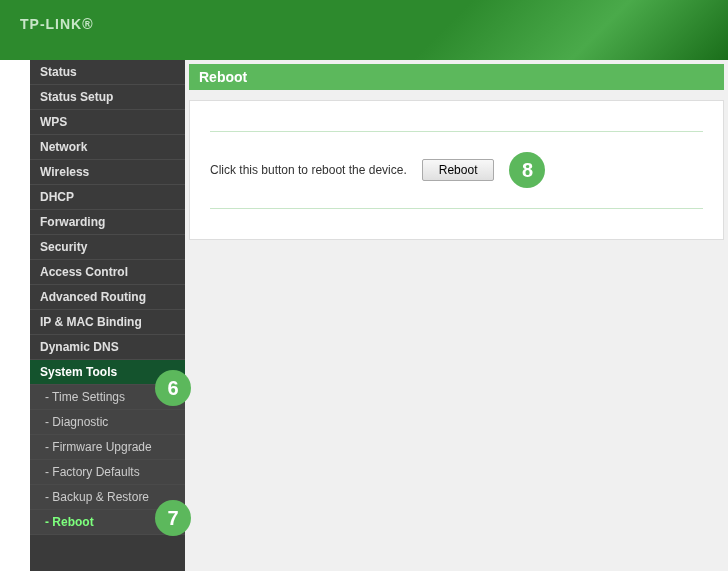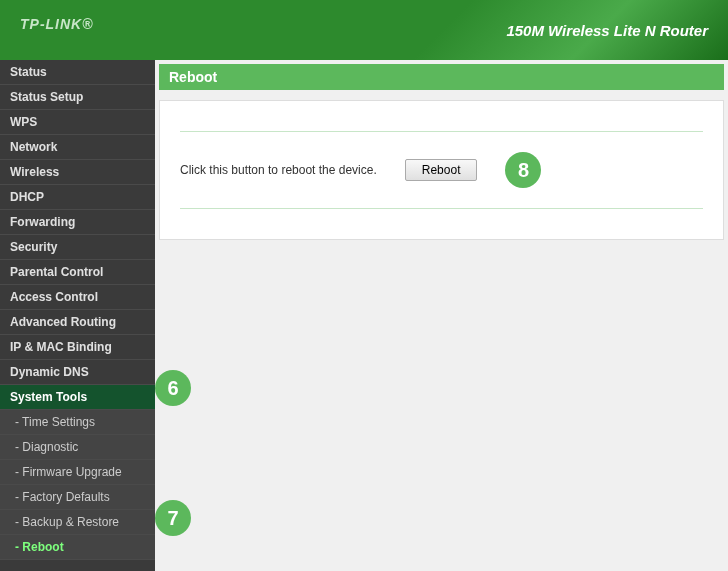--- a/index.html
+++ b/index.html
@@ -8,21 +8,20 @@
     
     #header {
       background-color: #2d8a2d;
       background-image: linear-gradient(135deg, #2d8a2d 60%, #4aaa4a 80%, #1a6e1a 100%);
       height: 60px;
       display: flex;
       align-items: center;
       justify-content: space-between;
       padding: 0 20px;
       flex-shrink: 0;
-      font-style: italic;
     }
     #logo {
       color: white;
       font-size: 28px;
       font-weight: bold;
       letter-spacing: 1px;
     }
     #logo span { color: #c8e6c8; font-size: 14px; vertical-align: super; }
     #device-info { text-align: right; color: white; }
     #device-info .model-name { font-size: 15px; font-weight: bold; }
@@ -30,20 +29,21 @@
 
     
     #body { display: flex; flex: 1; overflow: hidden; }
 
     
     #sidebar {
       width: 155px;
       background-color: #3a3a3a;
       flex-shrink: 0;
       overflow-y: auto;
+      margin-left: 30px;
     }
     .nav-item {
       display: block;
       padding: 5px 10px;
       color: #e0e0e0;
       font-size: 12px;
       font-weight: bold;
       cursor: pointer;
       border-bottom: 1px solid #4a4a4a;
       white-space: nowrap;
@@ -79,21 +79,21 @@
       padding: 20px;
     }
     .content-area hr {
       border: none;
       border-top: 1px solid #c8e6c8;
       margin: 10px 0;
     }
     .reboot-row {
       display: flex;
       align-items: center;
-      gap: 28px;
+      gap: 15px;
       padding: 10px 0;
     }
     .reboot-text { color: #333; font-size: 12px; }
     .reboot-btn {
       padding: 3px 16px;
       background: linear-gradient(to bottom, #f8f8f8, #e0e0e0);
       border: 1px solid #aaa;
       cursor: pointer;
       font-size: 12px;
       border-radius: 2px;
@@ -125,36 +125,34 @@
     #body { position: relative; }
   </style>
 </head>
 <body>
 
 <div id="header">
   <div id="logo">
     <span>TP-LINK</span><span>®</span>
   </div>
   <div id="device-info">
-    <div class="model-name">150M Wireless Lite N Router</div>
   </div>
 </div>
 
 <div id="body">
 
   <div id="sidebar">
       <div class="nav-item">Status</div>
       <div class="nav-item">Status Setup</div>
       <div class="nav-item">WPS</div>
       <div class="nav-item">Network</div>
       <div class="nav-item">Wireless</div>
       <div class="nav-item">DHCP</div>
       <div class="nav-item">Forwarding</div>
       <div class="nav-item">Security</div>
-      <div class="nav-item">Parental Control</div>
       <div class="nav-item">Access Control</div>
       <div class="nav-item">Advanced Routing</div>
       <div class="nav-item">IP &amp; MAC Binding</div>
       <div class="nav-item">Dynamic DNS</div>
       <div class="nav-item active">System Tools</div>
       <div class="nav-item sub">- Time Settings</div>
       <div class="nav-item sub">- Diagnostic</div>
       <div class="nav-item sub">- Firmware Upgrade</div>
       <div class="nav-item sub">- Factory Defaults</div>
       <div class="nav-item sub">- Backup &amp; Restore</div>

